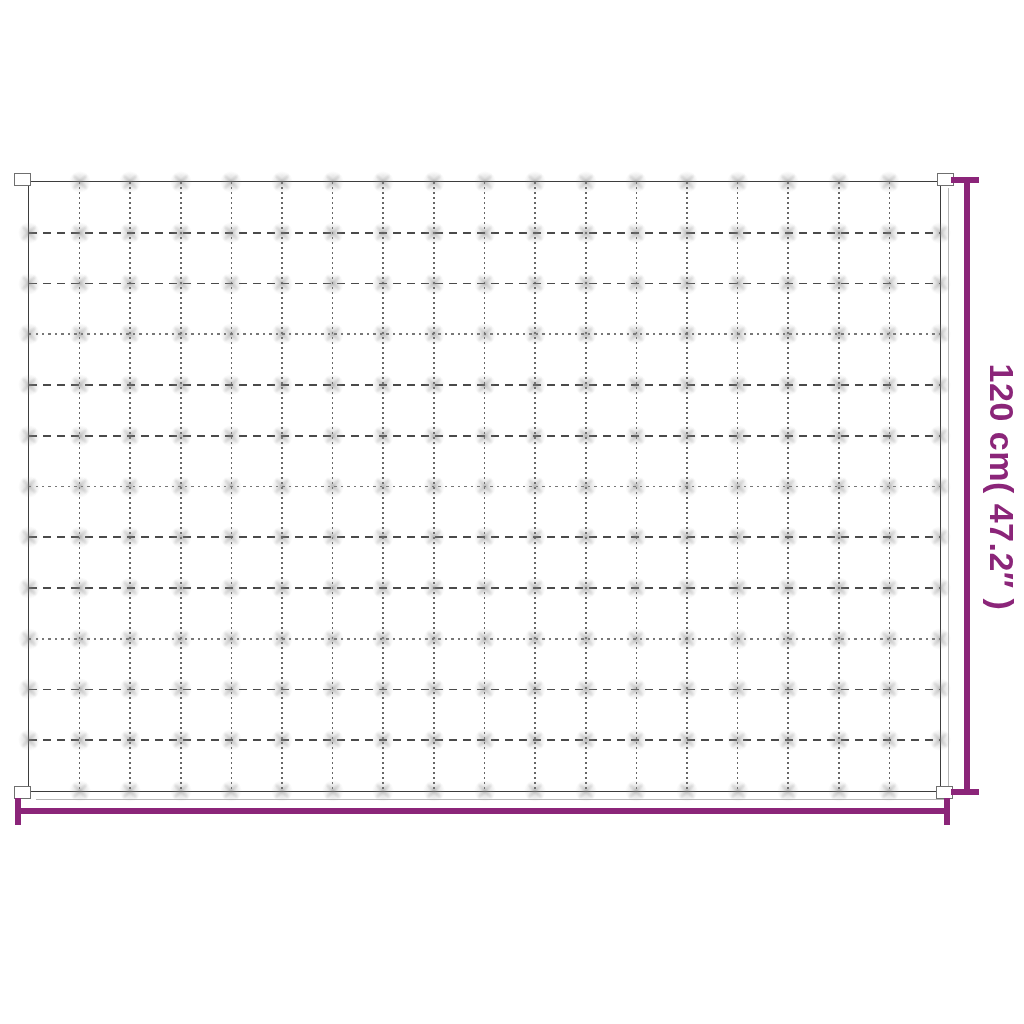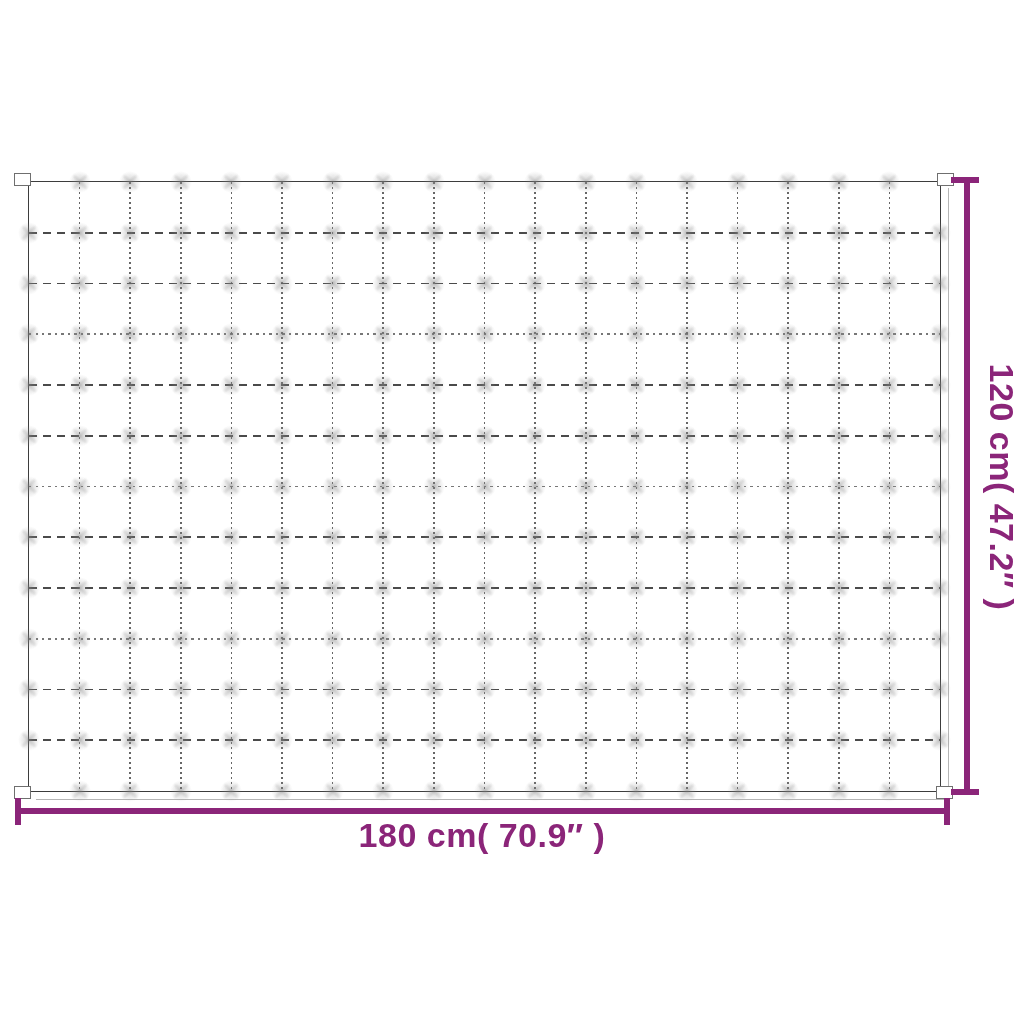--- a/index.html
+++ b/index.html
@@ -425,20 +425,19 @@
     </div>
 
   <div class="tab tl"></div>
   <div class="tab tr"></div>
   <div class="tab bl"></div>
   <div class="tab br"></div>
 
   <div class="dim dim-h-line"></div>
   <div class="dim dim-h-capL"></div>
   <div class="dim dim-h-capR"></div>
-  <div class="dim-label width">180 cm( 70.9″ )</div>
 
   <div class="dim dim-v-line"></div>
   <div class="dim dim-v-capT"></div>
   <div class="dim dim-v-capB"></div>
   <div class="dim-label height">120 cm( 47.2″ )</div>
 
 </div>
 
 </body></html>

